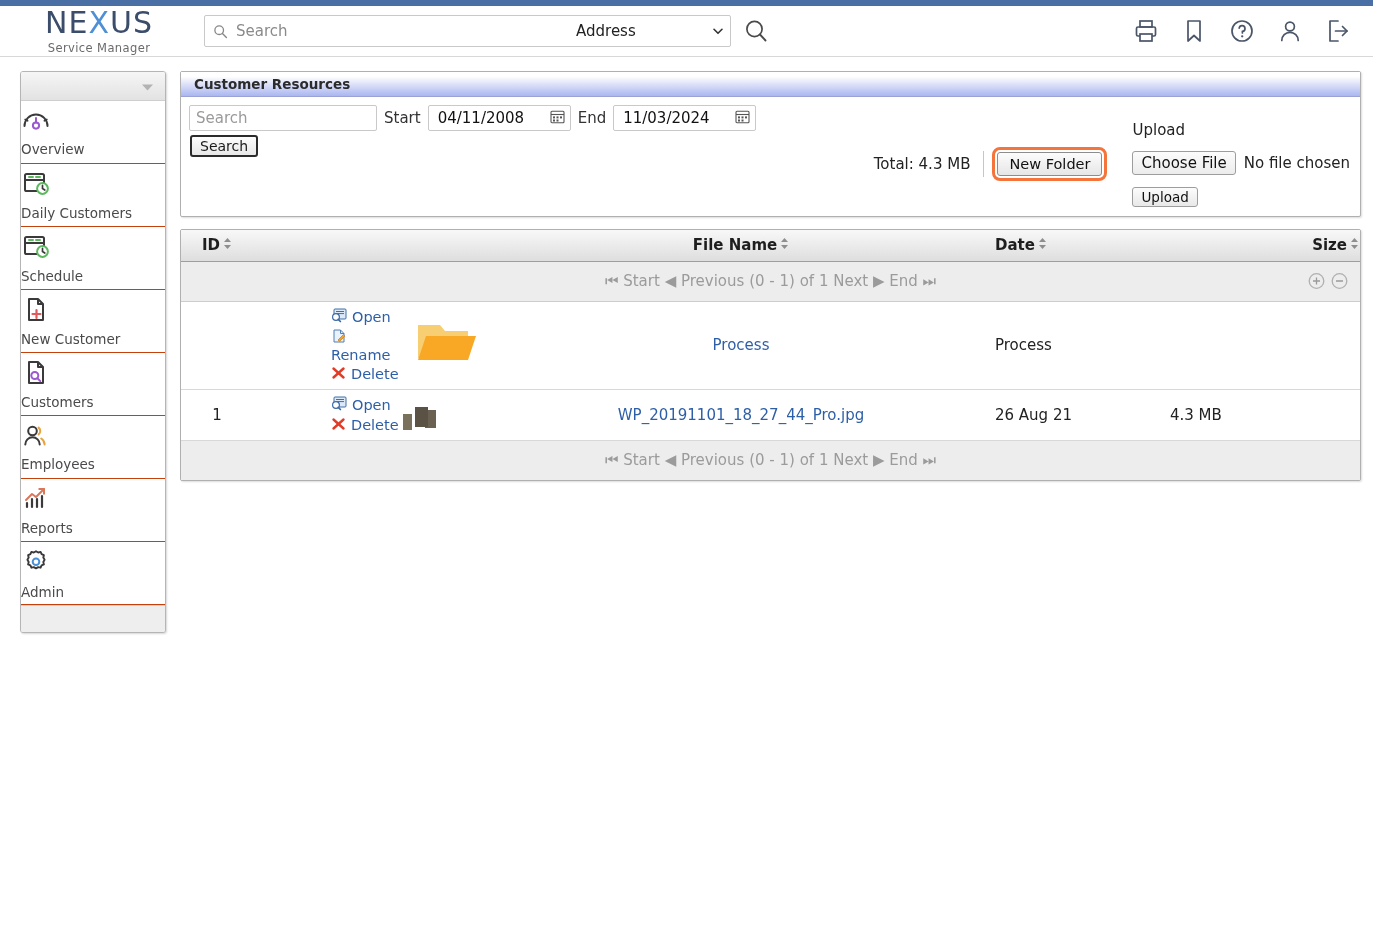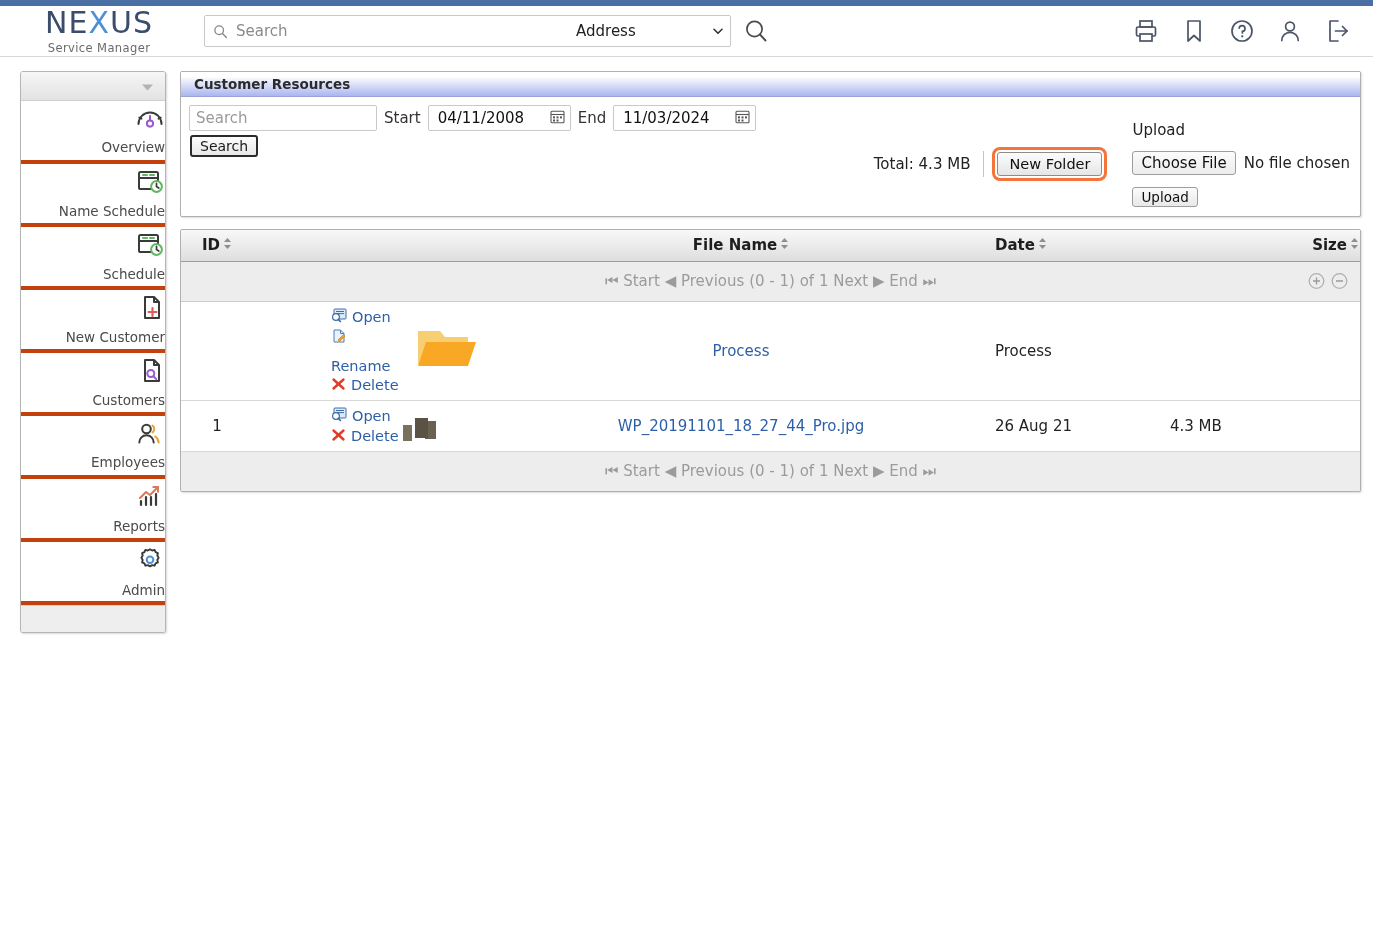--- a/index.html
+++ b/index.html
@@ -125,24 +125,24 @@
     height: 29px;
     background: linear-gradient(#f6f6f6, #e2e2e2);
     border-bottom: 1px solid #cfcfcf;
     display: flex;
     align-items: center;
     justify-content: flex-end;
     padding-right: 11px;
   }
   .nav-item {
     height: 63px;
-    border-bottom: 4px solid #c2410c;
+    border-bottom: 1px solid #c2410c;
     display: flex;
     flex-direction: column;
-    align-items: flex-end;
+    align-items: flex-start;
     justify-content: center;
     gap: 3px;
     cursor: pointer;
     background: #fff;
   }
   .nav-label {
     font-size: 13.5px;
     color: #4a4a4a;
   }
   #sidebar-footer {
@@ -339,21 +339,21 @@
   td.c-actions { width: 160px; padding: 6px 0 6px 0; }
   td.c-thumb { width: 84px; text-align: left; }
   td.c-name { text-align: center; }
   td.c-date { width: 175px; padding-left: 10px; }
   td.c-size { width: 200px; padding-left: 10px; }
   .actions-list { display: flex; flex-direction: column; gap: 3px; padding-left: 78px; }
   .action {
     display: flex; align-items: center; gap: 5px;
     font-size: 14.5px; color: #2457a7; cursor: pointer;
   }
-  .action.rename-wrap { flex-direction: column; align-items: flex-start; gap: 11px; }
+  .action.rename-wrap { flex-direction: column; align-items: flex-start; gap: 0; }
   .link { color: #2d5fa8; cursor: pointer; }
   .name-link { font-size: 15px; color: #2d5fa8; cursor: pointer; }
   .plain { color: #3a3a3a; }
 
   .thumb-photo {
     width: 66px; height: 34px;
     border: 1px solid #ffffff;
     background:
       linear-gradient(to bottom, #8fb8d8 0%, #9ec2dd 34%, #6c6456 46%, #4a4136 70%, #5a5346 100%);
     position: relative; overflow: hidden;
@@ -476,21 +476,21 @@
       <span>
         <svg width="30" height="28" viewBox="0 0 30 28">
             <rect x="4" y="4" width="19" height="17" rx="1.6" fill="none" stroke="#3a3a3a" stroke-width="2"></rect>
             <line x1="4" y1="10" x2="23" y2="10" stroke="#3a3a3a" stroke-width="2"></line>
             <line x1="8" y1="7" x2="12" y2="7" stroke="#5cb85c" stroke-width="2" stroke-linecap="round"></line>
             <line x1="15" y1="7" x2="19" y2="7" stroke="#5cb85c" stroke-width="2" stroke-linecap="round"></line>
             <circle cx="21.5" cy="18.5" r="5.4" fill="#fff" stroke="#5cb85c" stroke-width="2"></circle>
             <path d="M21.5 15.4 V18.6 L23.8 20" fill="none" stroke="#3a3a3a" stroke-width="1.7" stroke-linecap="round"></path>
           </svg>
       </span>
-      <span class="nav-label">Name Schedule</span>
+      <span class="nav-label">Daily Customers</span>
     </div>
 
     <div class="nav-item">
       <span>
         <svg width="30" height="28" viewBox="0 0 30 28">
             <rect x="4" y="4" width="19" height="17" rx="1.6" fill="none" stroke="#3a3a3a" stroke-width="2"></rect>
             <line x1="4" y1="10" x2="23" y2="10" stroke="#3a3a3a" stroke-width="2"></line>
             <line x1="8" y1="7" x2="12" y2="7" stroke="#5cb85c" stroke-width="2" stroke-linecap="round"></line>
             <line x1="15" y1="7" x2="19" y2="7" stroke="#5cb85c" stroke-width="2" stroke-linecap="round"></line>
             <circle cx="21.5" cy="18.5" r="5.4" fill="#fff" stroke="#5cb85c" stroke-width="2"></circle>

